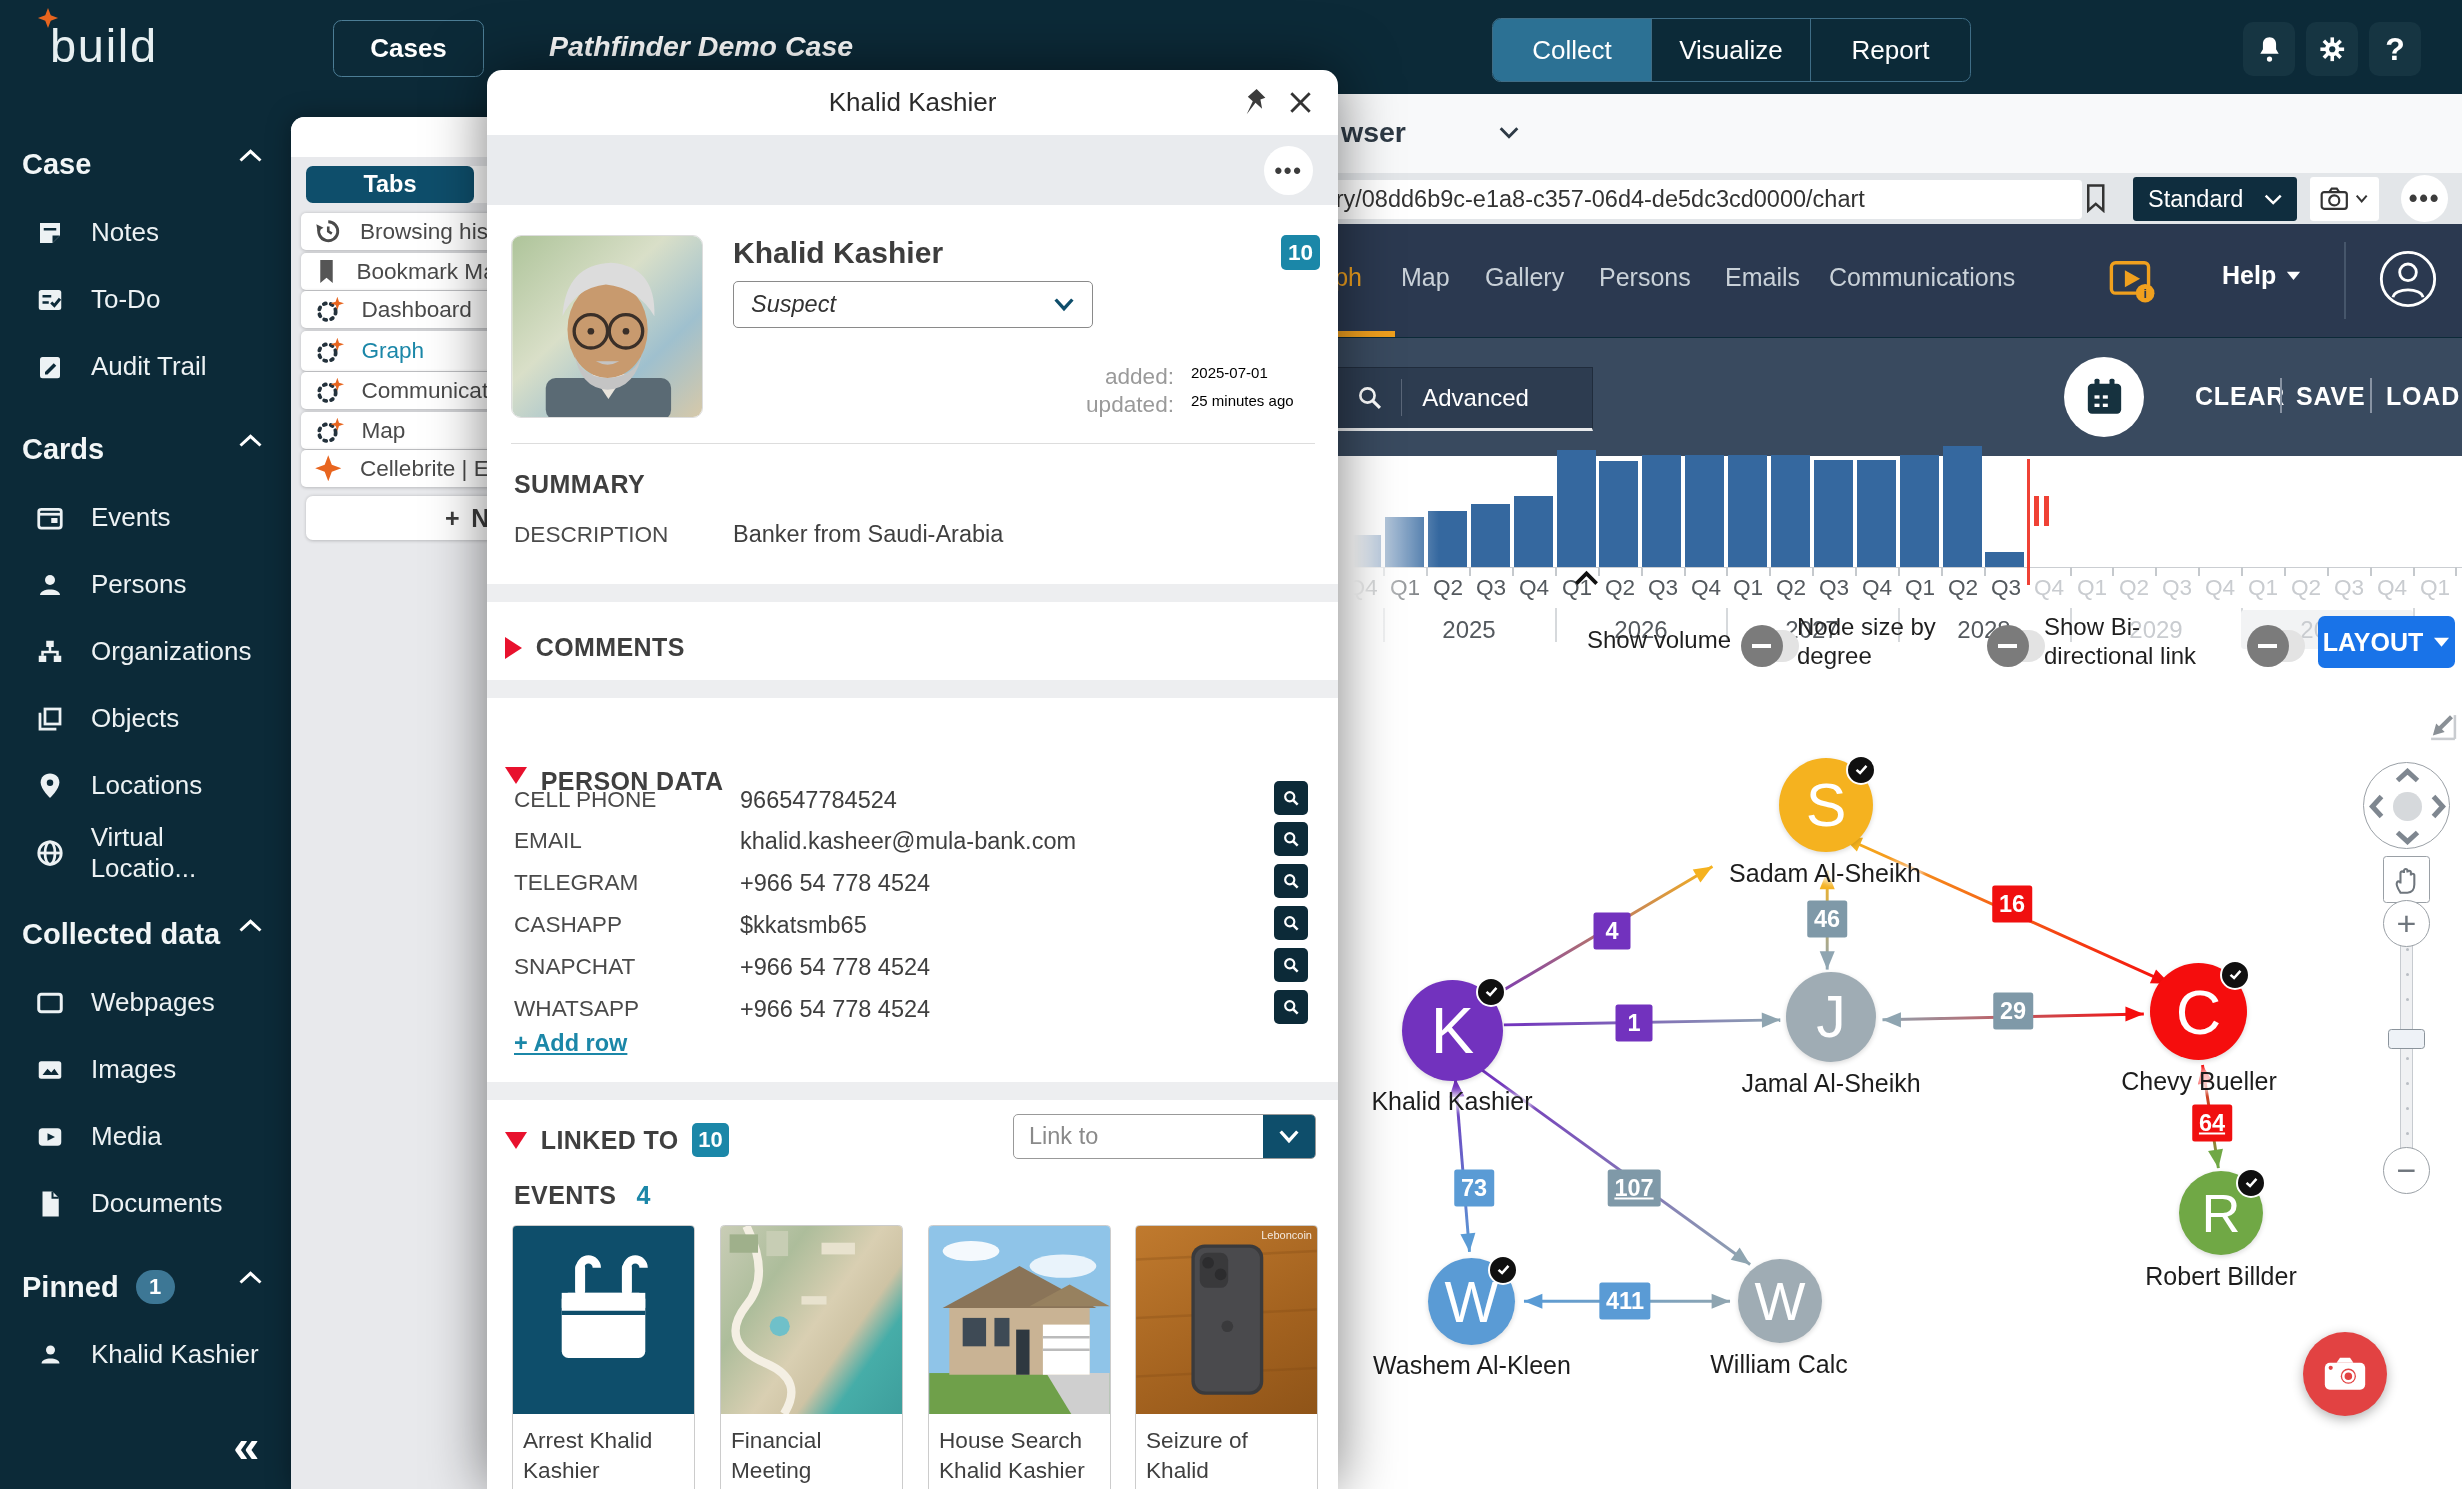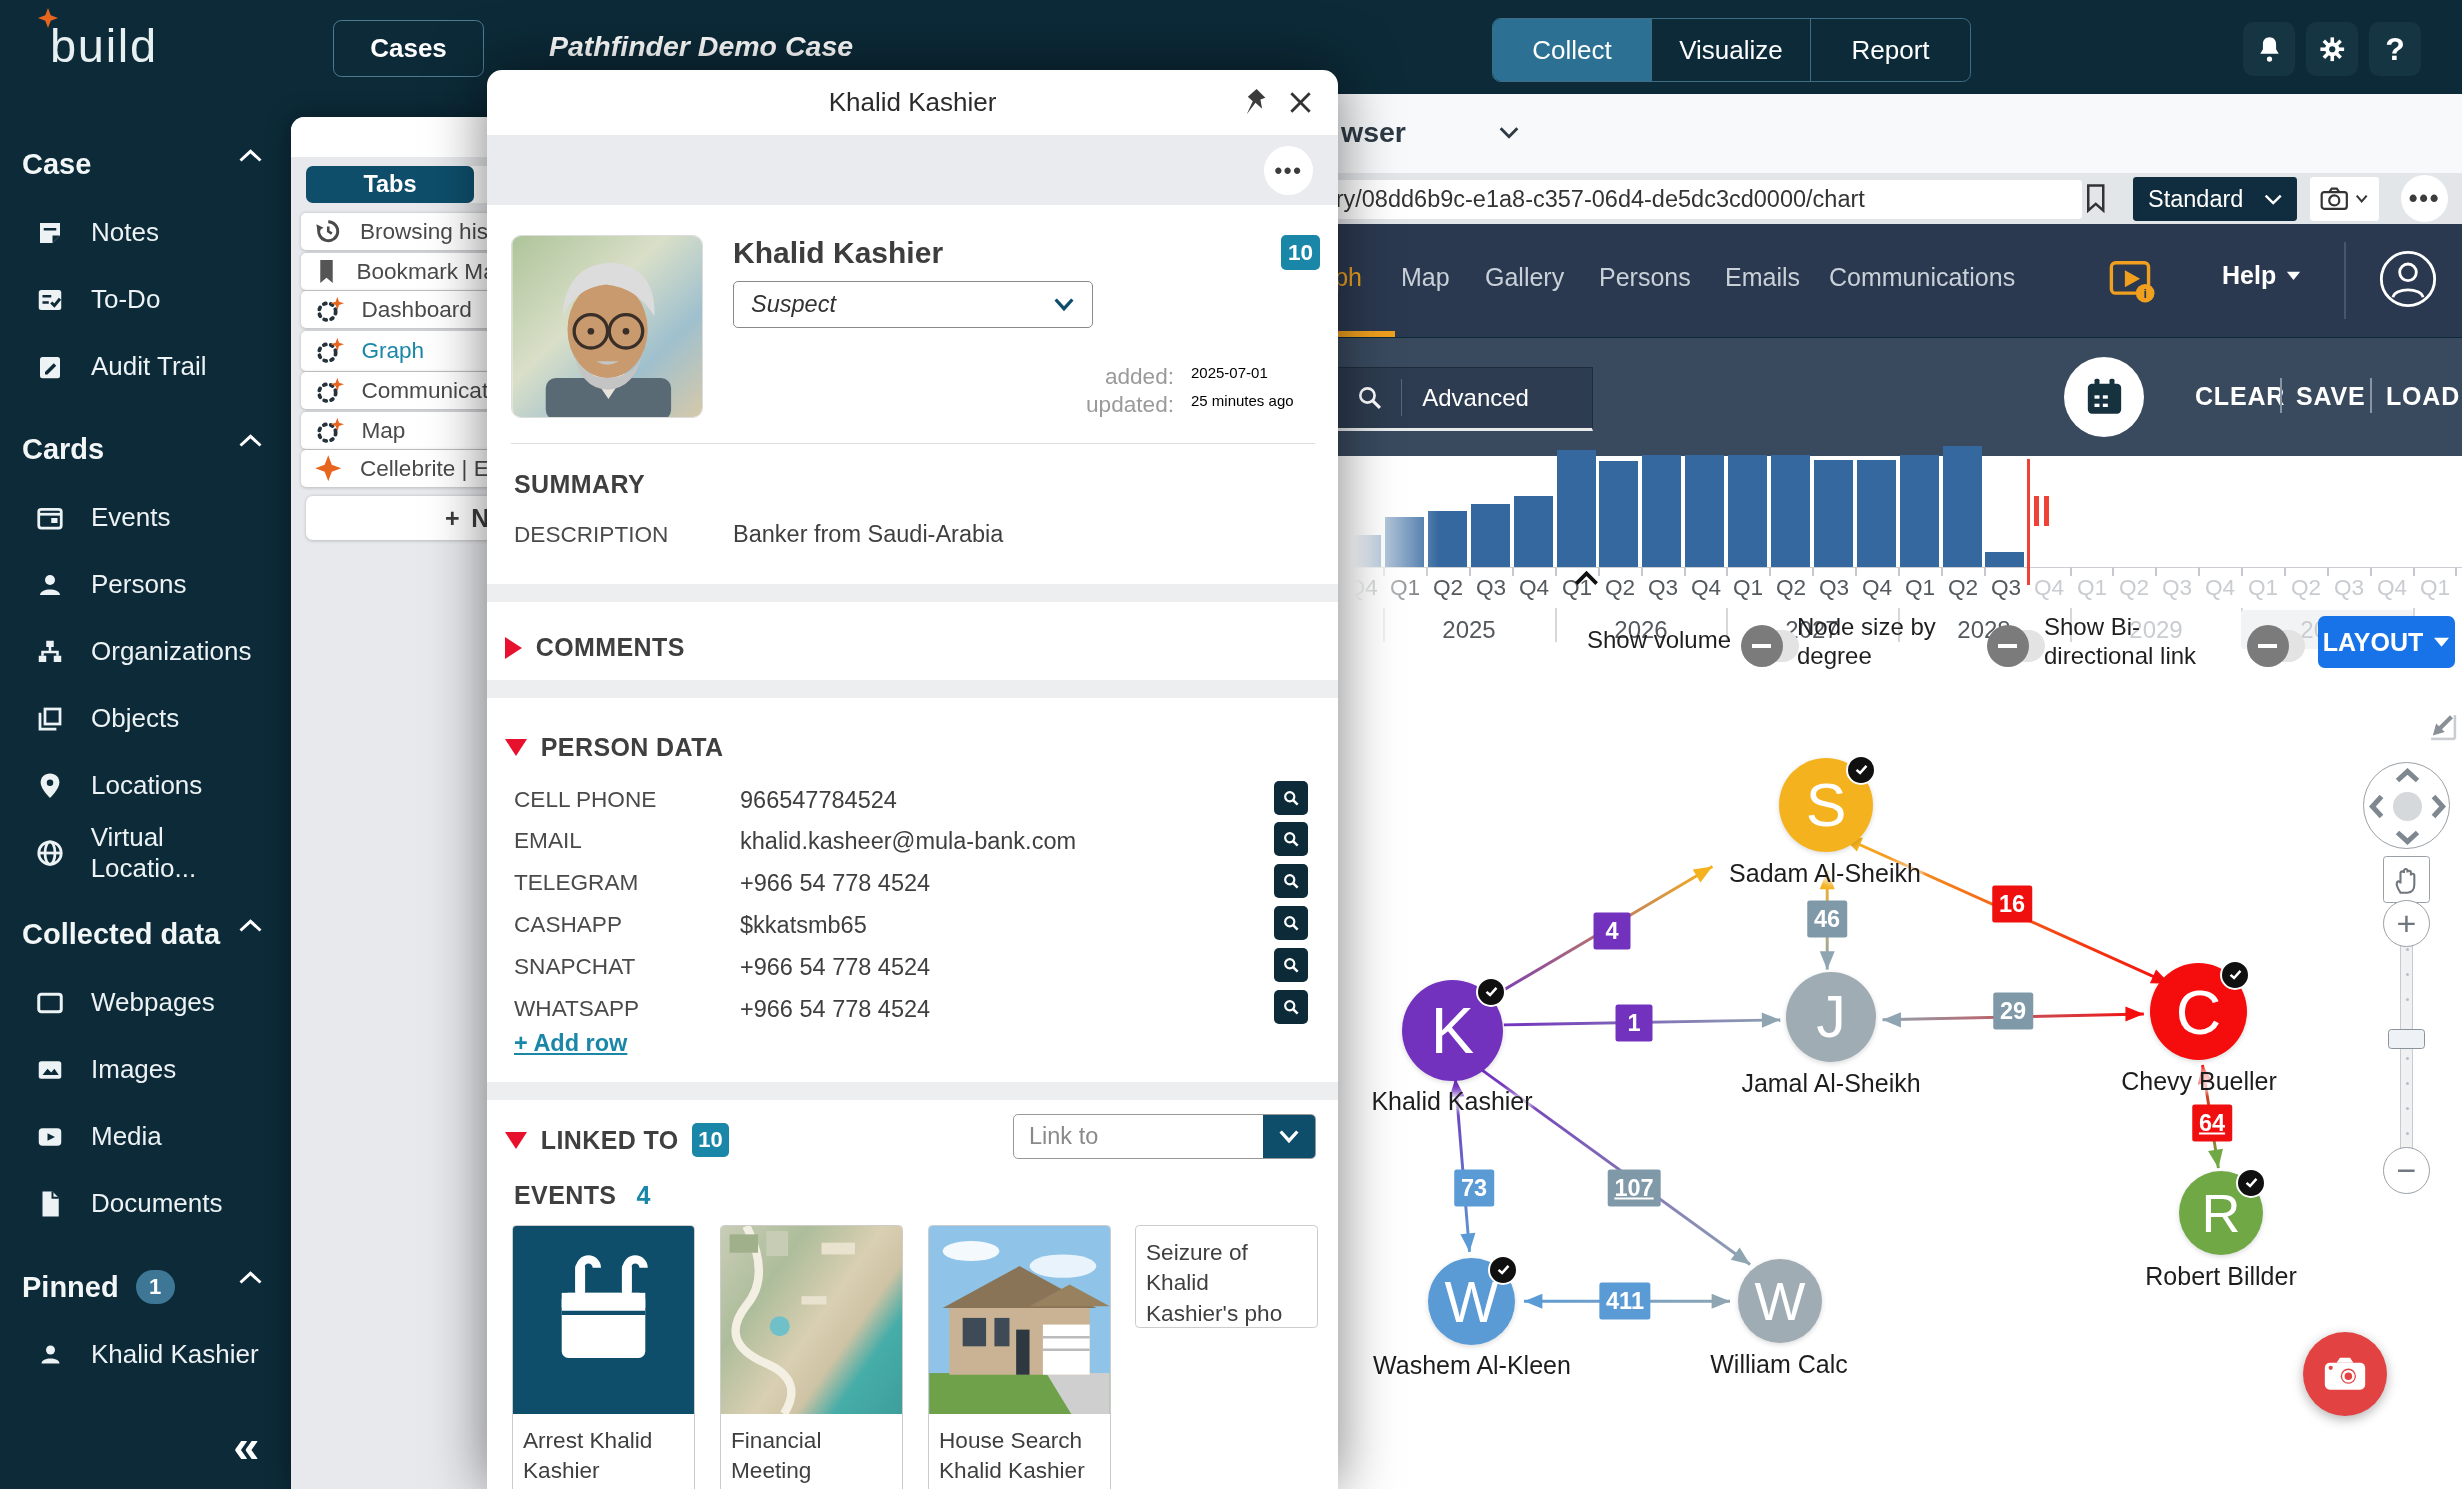--- a/index.html
+++ b/index.html
@@ -869,21 +869,21 @@
     <span class="abs" style="left:27px;top:452px;font-size:22.6px;color:#4A4A4A">DESCRIPTION</span>
     <span class="abs" style="left:246px;top:451px;font-size:23.5px;color:#3F3F3F">Banker from Saudi-Arabia</span>
 
     <div class="m-band" style="top:514px"></div>
     <div class="abs" style="left:18.4px;top:563px;display:flex;align-items:center;gap:13.4px;cursor:pointer">
       <span class="tri right"></span>
       <span class="sec-title">COMMENTS</span>
     </div>
     <div class="m-band" style="top:610px"></div>
 
-    <div class="abs" style="left:18.4px;top:663px;display:flex;align-items:center;gap:13.4px;cursor:pointer">
+    <div class="abs" style="left:18.4px;top:697px;display:flex;align-items:flex-start;gap:13.4px;cursor:pointer">
       <span class="tri down"></span>
       <span class="sec-title">PERSON DATA</span>
     </div>
     <div id="pd-rows">
 
         <div class="pd-row" style="top: 709px;">
           <span class="pd-lbl">CELL PHONE</span>
           <span class="pd-val">966547784524</span>
           <span class="pd-search">
             <svg width="20" height="20" viewBox="0 0 24 24">
@@ -1010,18 +1010,35 @@
             <line x1="136" y1="133" x2="192" y2="133" stroke="#BBB" stroke-width="3"></line>
             <line x1="136" y1="148" x2="192" y2="148" stroke="#BBB" stroke-width="3"></line>
             <rect x="40" y="110" width="28" height="34" fill="#3E4A55"></rect>
             <rect x="78" y="110" width="18" height="34" fill="#3E4A55"></rect>
             <rect x="104" y="124" width="16" height="54" fill="#2E3840"></rect>
           </svg>
       </div>
       <div class="ev-cap">House Search Khalid Kashier</div>
     </div>
     <div class="ev-card" style="left:648px">
+      <div class="ev-img" style="background:linear-gradient(150deg,#C07A2E,#A3621F 60%,#8F5418)">
+        <svg width="181" height="188" viewBox="0 0 216 225">
+            <rect x="0" y="0" width="216" height="225" fill="none"></rect>
+            <g opacity=".25" stroke="#7A4512" stroke-width="3">
+              <line x1="0" y1="40" x2="216" y2="30"></line>
+              <line x1="0" y1="110" x2="216" y2="100"></line>
+              <line x1="0" y1="180" x2="216" y2="170"></line>
+            </g>
+            <rect x="66" y="22" width="86" height="180" rx="16" fill="#3A3A3C"></rect>
+            <rect x="70" y="26" width="78" height="172" rx="13" fill="#4A4A4D"></rect>
+            <rect x="76" y="32" width="34" height="42" rx="9" fill="#39393B"></rect>
+            <circle cx="86" cy="44" r="7" fill="#2C2C2E"></circle>
+            <circle cx="101" cy="58" r="7" fill="#2C2C2E"></circle>
+            <circle cx="109" cy="120" r="7" fill="#3A3A3C"></circle>
+          </svg>
+        <span class="wm">Leboncoin</span>
+      </div>
       <div class="ev-cap">Seizure of Khalid Kashier's pho</div>
     </div>
   </div>
 
 </div>
 
 
 </body></html>

